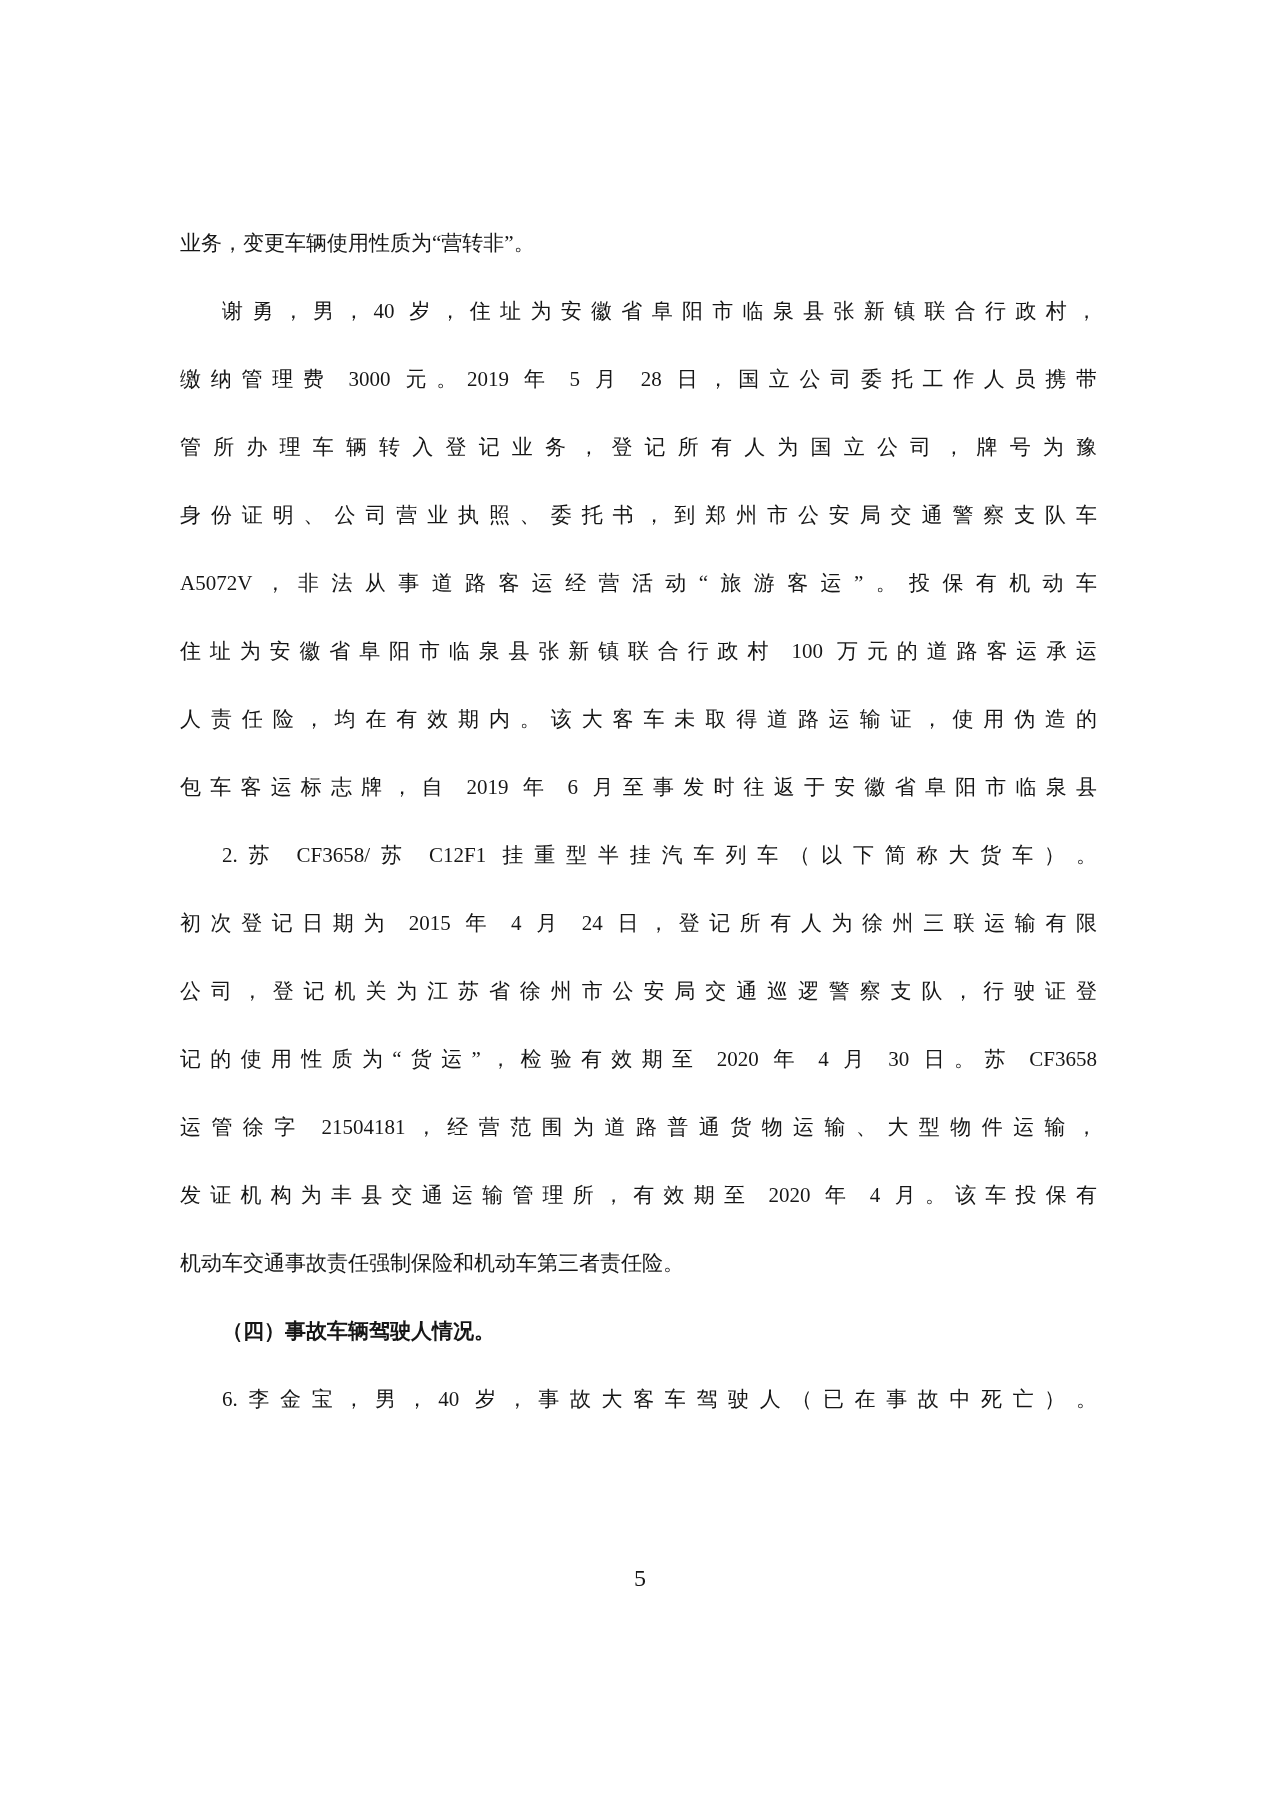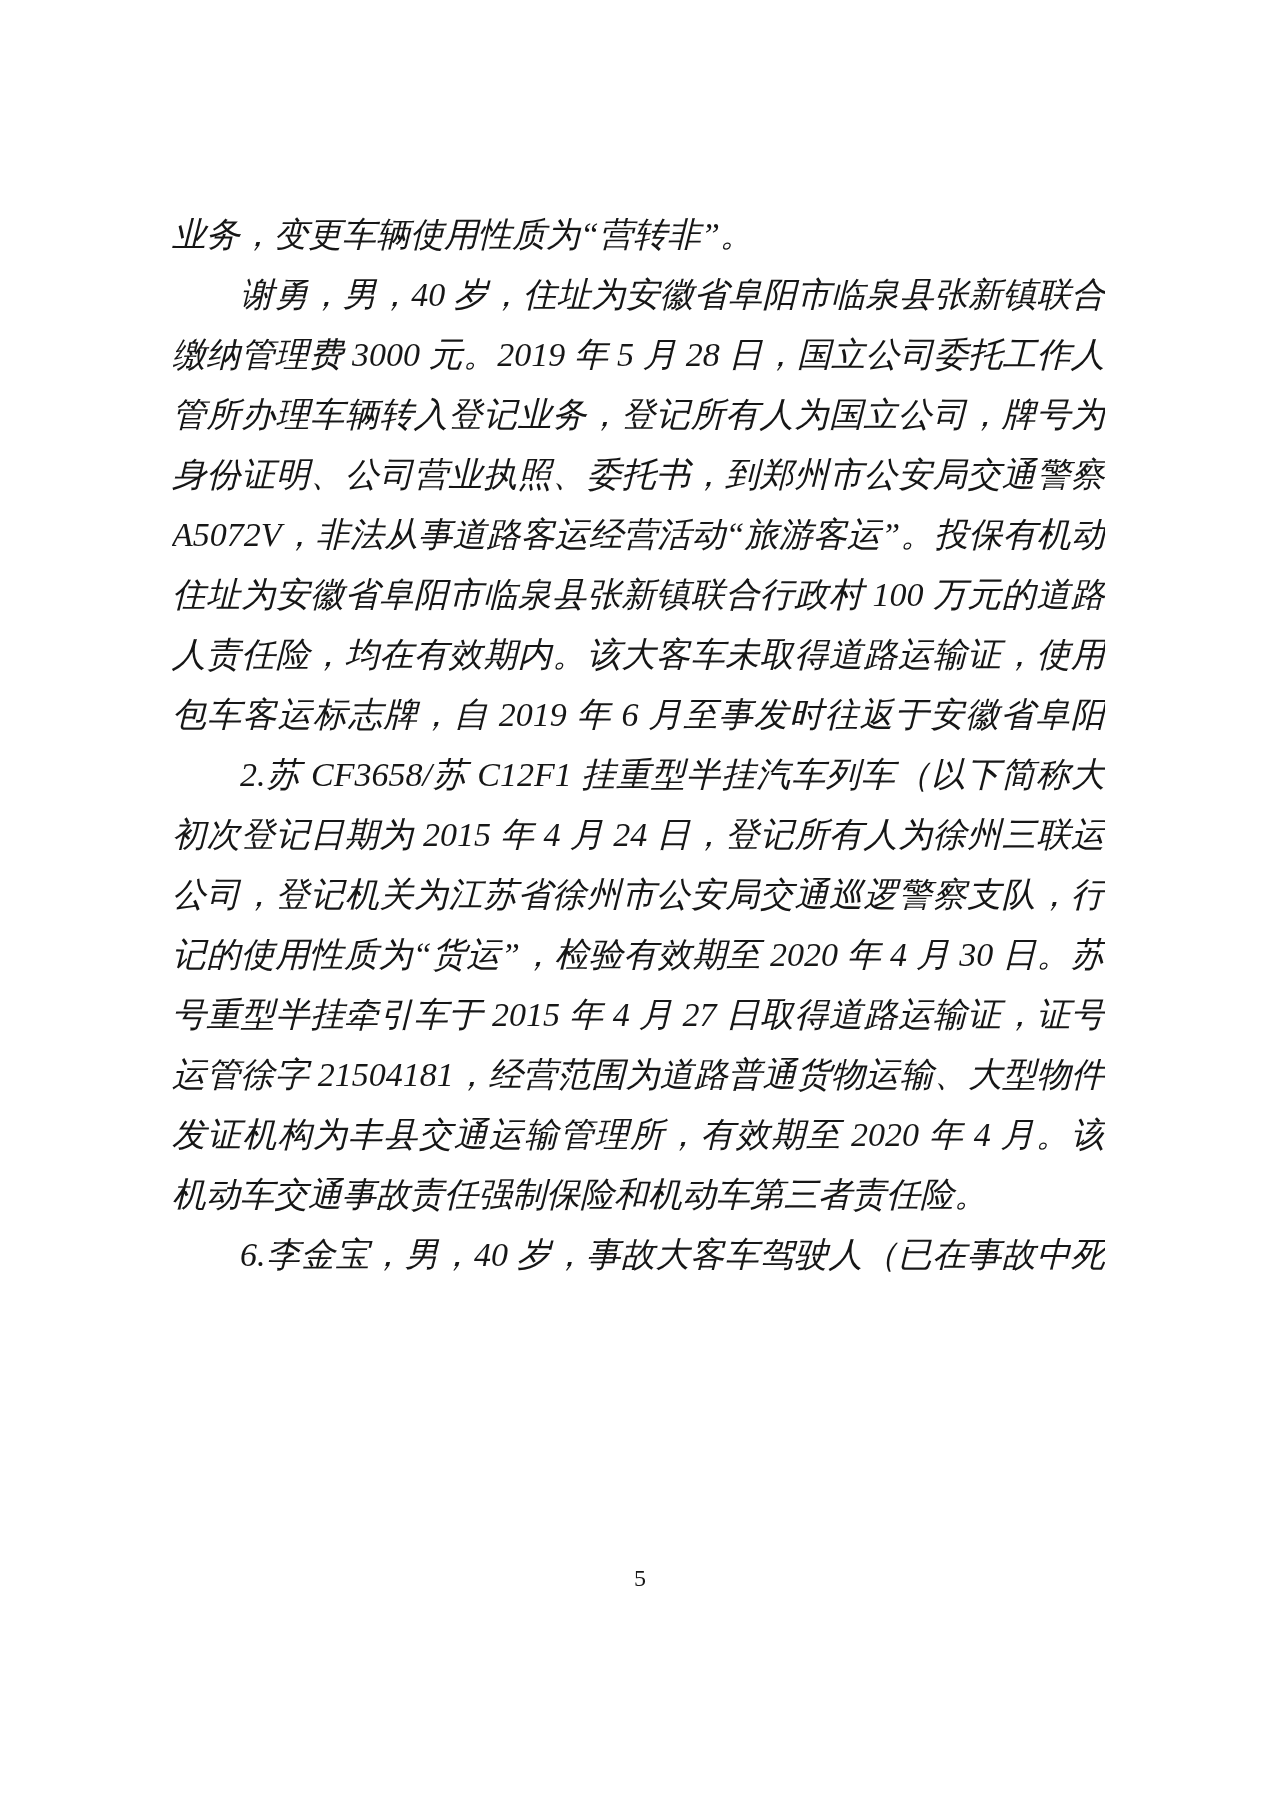--- a/index.html
+++ b/index.html
@@ -16,30 +16,29 @@
     font-family: "Liberation Serif", "DejaVu Serif", serif;
     color: #161616;
   }
   .text-block {
     position: absolute;
     left: 172px;
     top: 205px;
     width: 933px;
   }
   .line {
-    margin: 0;
+    margin: 8px;
     padding: 0;
     height: 60px;
     line-height: 60px;
-    font-size: 34px;
+    font-size: 21px;
     white-space: normal;
     text-align: justify;
     text-align-last: justify;
     overflow: hidden;
-    font-style: italic;
   }
   .line.end {
     text-align-last: left;
   }
   .line.indent {
     text-indent: 2em;
   }
   .line.bold {
     font-weight: bold;
   }
@@ -65,20 +64,20 @@
     <p class="line">管所办理车辆转入登记业务，登记所有人为国立公司，牌号为豫</p>
     <p class="line">身份证明、公司营业执照、委托书，到郑州市公安局交通警察支队车</p>
     <p class="line">A5072V，非法从事道路客运经营活动“旅游客运”。投保有机动车</p>
     <p class="line">住址为安徽省阜阳市临泉县张新镇联合行政村 100 万元的道路客运承运</p>
     <p class="line">人责任险，均在有效期内。该大客车未取得道路运输证，使用伪造的</p>
     <p class="line">包车客运标志牌，自 2019 年 6 月至事发时往返于安徽省阜阳市临泉县</p>
     <p class="line indent">2.苏 CF3658/苏 C12F1 挂重型半挂汽车列车（以下简称大货车）。</p>
     <p class="line">初次登记日期为 2015 年 4 月 24 日，登记所有人为徐州三联运输有限</p>
     <p class="line">公司，登记机关为江苏省徐州市公安局交通巡逻警察支队，行驶证登</p>
     <p class="line">记的使用性质为“货运”，检验有效期至 2020 年 4 月 30 日。苏 CF3658</p>
-    <p class="line">号重型半挂牵引车于 2015 年 4 月 27 日取得道路运输证，证号为苏交</p>
     <p class="line">运管徐字 21504181，经营范围为道路普通货物运输、大型物件运输，</p>
     <p class="line">发证机构为丰县交通运输管理所，有效期至 2020 年 4 月。该车投保有</p>
     <p class="line end">机动车交通事故责任强制保险和机动车第三者责任险。</p>
+    <p class="line indent end bold">（四）事故车辆驾驶人情况。</p>
     <p class="line indent">6.李金宝，男，40 岁，事故大客车驾驶人（已在事故中死亡）。</p>
   </div>
   <div class="page-number">5</div>
 </div>
 
 </body></html>

